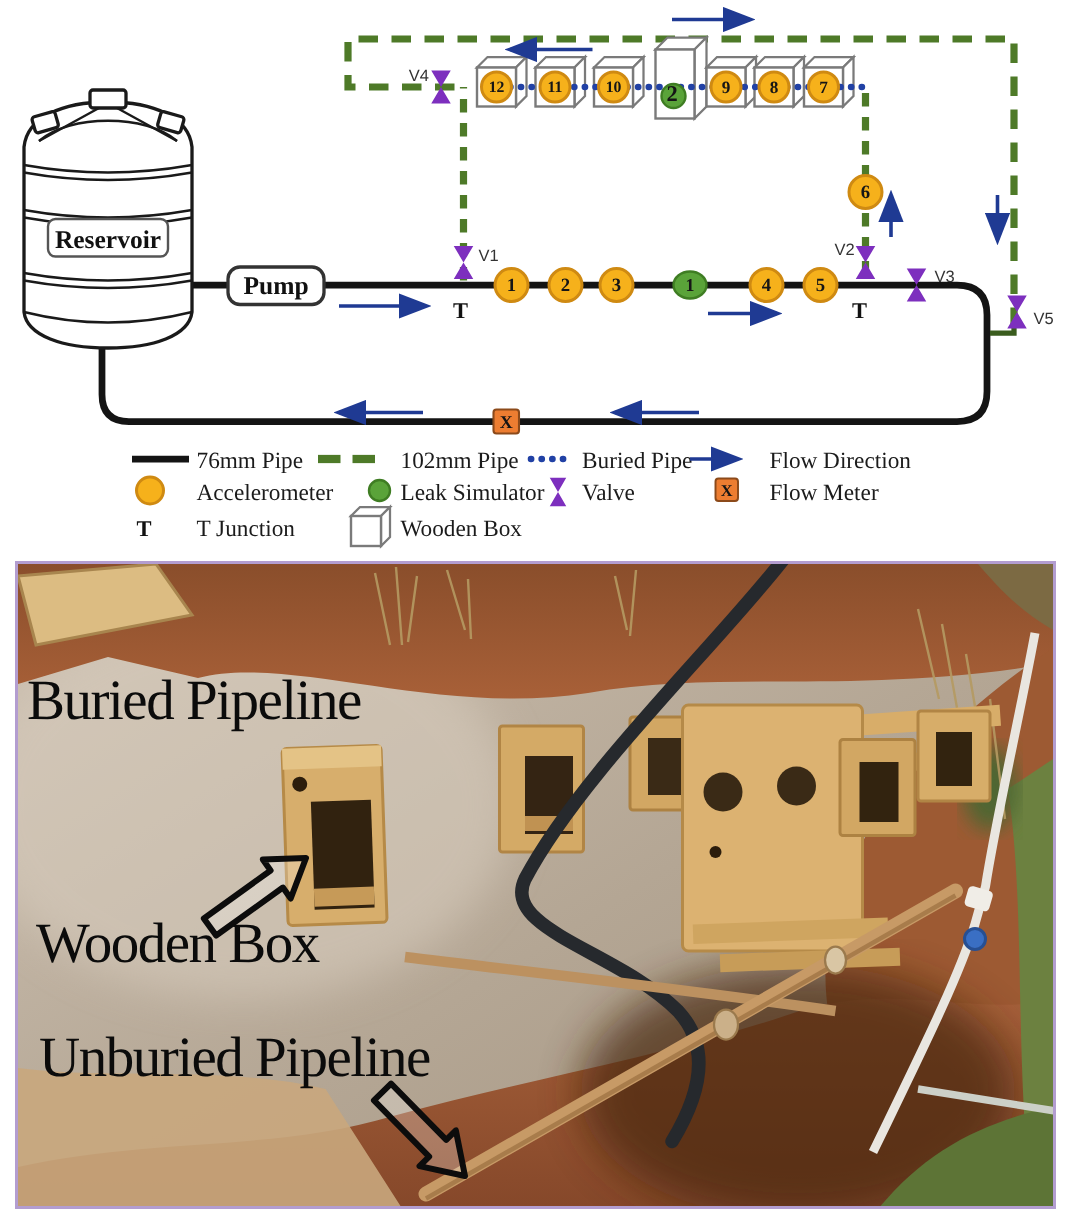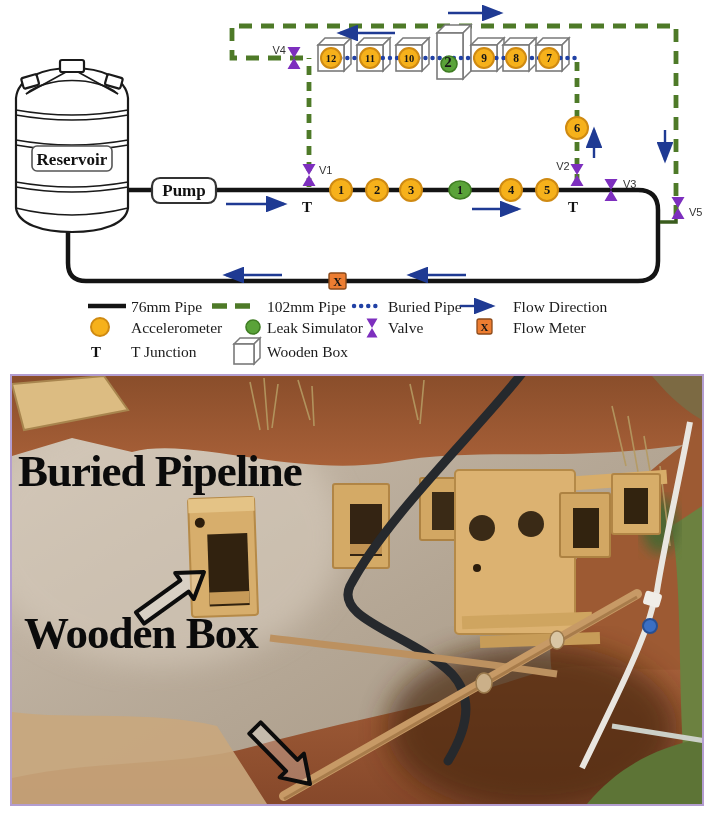--- a/index.html
+++ b/index.html
@@ -20,21 +20,21 @@
   .valve{fill:#7d2fbe;}
   .vlabel{font-family:"Liberation Sans",sans-serif;font-size:11px;fill:#333;}
   .numtxt{font-weight:bold;fill:#161616;text-anchor:middle;}
   .ttxt{font-weight:bold;font-size:15px;fill:#111;text-anchor:middle;}
   .legtxt{font-size:15.5px;fill:#1b1b1b;}
   .tanko{fill:#ffffff;stroke:#1a1a1a;stroke-width:2.2;}
   .tankl{fill:none;stroke:#1a1a1a;stroke-width:1.6;}
   
   #photo{position:absolute;left:10px;top:374px;width:694px;height:432px;
          border:2px solid #b39dd0;box-sizing:border-box;overflow:hidden;}
-  .photo-label{position:absolute;font-weight:bold;font-size:45px;line-height:1.05;
+  .photo-label{position:absolute;font-weight:normal;font-size:38px;line-height:1.05;
                color:#0b0b0b;white-space:nowrap;letter-spacing:-1px;}
 </style>
 </head>
 <body>
 
 <div id="fig">
 
   <svg width="712" height="372" viewBox="0 0 712 372">
     <defs>
       <marker id="ah" markerWidth="9" markerHeight="7" refX="7.5" refY="3.5" orient="auto">
@@ -316,14 +316,15 @@
         <rect x="632" y="216" width="17" height="14" rx="3" fill="#f0ede7" transform="rotate(16 640 223)"></rect>
         <circle cx="638" cy="250" r="7" fill="#3a6fc4" stroke="#274f92" stroke-width="2"></circle>
       </g>
 
       <polygon points="132.1,247.7 176.6,215.7 181.8,223.0 192,196 163.2,197.0 168.4,204.3 123.9,236.3" fill="rgba(255,255,255,0.25)" stroke="#0c0c0c" stroke-width="4" stroke-linejoin="round"></polygon>
       <polygon points="237.3,357.6 274.1,395.1 267.7,401.4 298,408 291.9,377.6 285.5,383.9 248.7,346.4" fill="rgba(255,255,255,0.25)" stroke="#0c0c0c" stroke-width="4" stroke-linejoin="round"></polygon>
     </svg>
 
     <div class="photo-label" style="left:6px;top:72px;">Buried Pipeline</div>
     <div class="photo-label" style="left:12px;top:234px;">Wooden Box</div>
+    <div class="photo-label" style="left:14px;top:310px;">Unburied Pipeline</div>
   </div>
 </div>
 
 </body></html>

